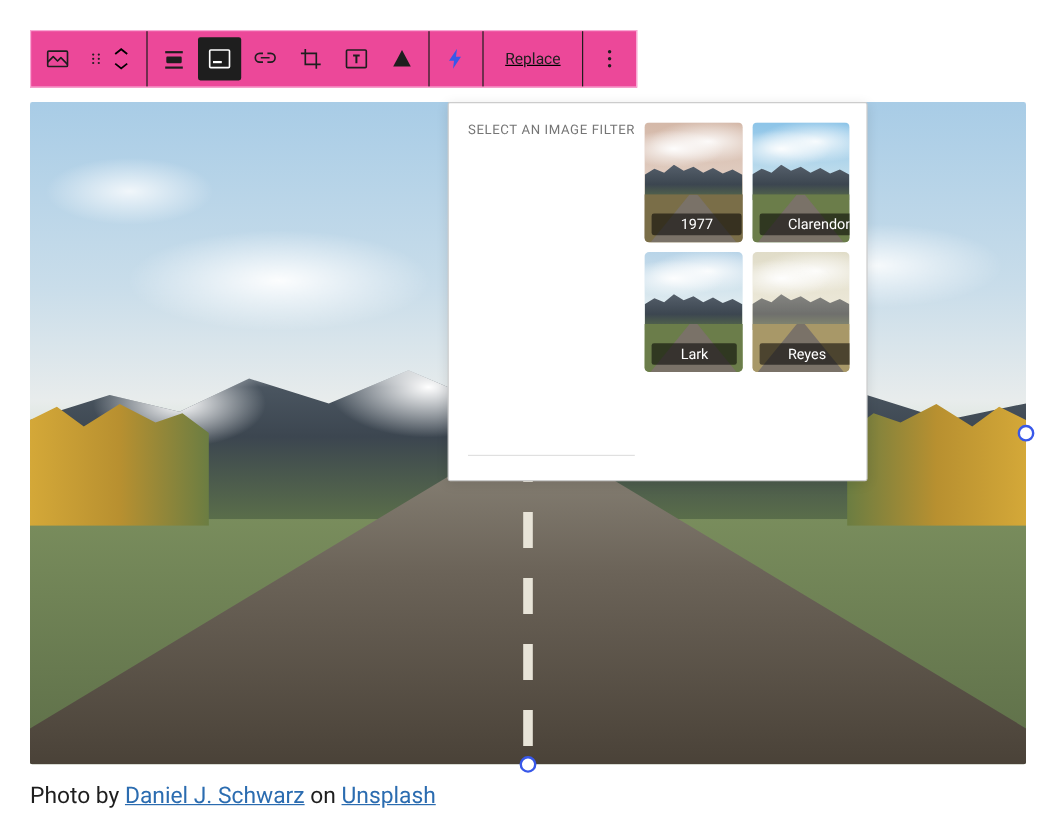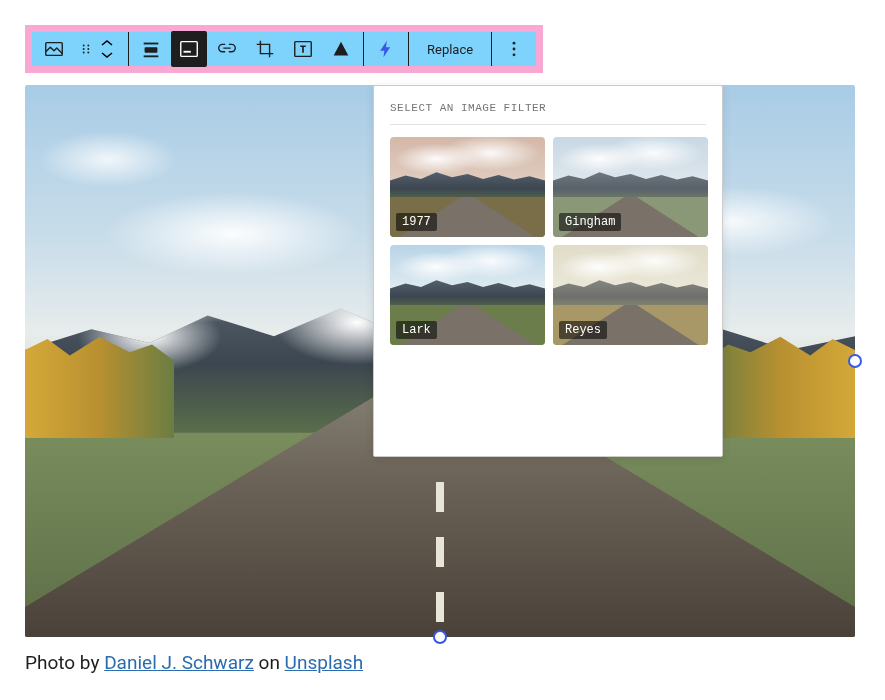--- a/index.html
+++ b/index.html
@@ -5,24 +5,25 @@
   * { box-sizing: border-box; }
   body {
     margin: 0;
     padding: 25px;
     font-family: -apple-system, BlinkMacSystemFont, "Segoe UI", Roboto, sans-serif;
     background: #fff;
     width: 885px;
   }
   .toolbar {
     display: flex;
-    border: 7px solid #f9a8d4;
-    background: #7dd3fc;
+    border: 1px solid #f9a8d4;
+    background: #ec4899;
     height: 48px;
     width: fit-content;
+    text-decoration: underline;
   }
   .toolbar-group {
     display: flex;
     align-items: center;
     border-right: 1px solid #1e1e1e;
     padding: 0 4px;
     gap: 2px;
   }
   .toolbar-group:last-child { border-right: none; }
   .tb-btn {
@@ -122,29 +123,28 @@
     border-radius: 50%;
   }
   .rh-bottom { bottom: -7px; left: 50%; transform: translateX(-50%); }
   .rh-right { right: -7px; top: 50%; transform: translateY(-50%); }
 
   .popover {
     position: absolute;
     top: 0px;
     left: 348px;
     width: 350px;
-    height: 372px;
+    height: 316px;
     background: #fff;
     border: 1px solid #ccc;
     border-radius: 2px;
     box-shadow: 0 2px 10px rgba(0,0,0,0.1);
     padding: 16px 8px 8px 16px;
     display: flex;
-    flex-direction: column;
-    font-family: Liberation Mono, monospace;
+    flex-direction: row;
   }
   .popover-title {
     font-size: 11px;
     letter-spacing: 0.5px;
     color: #757575;
     text-transform: uppercase;
     padding-bottom: 10px;
     margin-right: 8px;
     border-bottom: 1px solid #e0e0e0;
     margin-bottom: 12px;
@@ -208,21 +208,21 @@
   .f-reyes .t-sky { background: linear-gradient(180deg,#e0dcc8 0%, #ece8d8 45%, #e0dcc0 55%, #a89868 100%); }
   .f-reyes .t-grass { background:#a89868; }
   .f-reyes .t-mtn { filter:brightness(1.3) contrast(0.6) sepia(0.3);}
 
   .filter-label {
     position: absolute;
     left: 6px; bottom: 6px;
     background: rgba(0,0,0,0.55);
     color: #fff;
     font-size: 12px;
-    padding: 2px 6px;
+    padding: 2px 24px;
     border-radius: 2px;
   }
 
   .caption {
     margin-top: 14px;
     font-size: 19px;
     color: #1e1e1e;
   }
   .caption a { color: #2b6cb0; text-decoration: underline; }
 </style>
@@ -364,31 +364,31 @@
           <div class="filter-thumb f-1977">
             <div class="t-sky"></div>
               <div class="t-cloud"></div>
               <div class="t-mtn"></div>
               <div class="t-grass"></div>
               <div class="t-road"></div>
           </div>
           <div class="filter-label">1977</div>
         </div>
 
-
         <div class="filter-item">
-          <div class="filter-thumb f-gingham">
+          <div class="filter-thumb f-clarendon">
             <div class="t-sky"></div>
               <div class="t-cloud"></div>
               <div class="t-mtn"></div>
               <div class="t-grass"></div>
               <div class="t-road"></div>
           </div>
-          <div class="filter-label">Gingham</div>
+          <div class="filter-label">Clarendon</div>
         </div>
+
 
 
         <div class="filter-item">
           <div class="filter-thumb f-lark">
             <div class="t-sky"></div>
               <div class="t-cloud"></div>
               <div class="t-mtn"></div>
               <div class="t-grass"></div>
               <div class="t-road"></div>
           </div>

